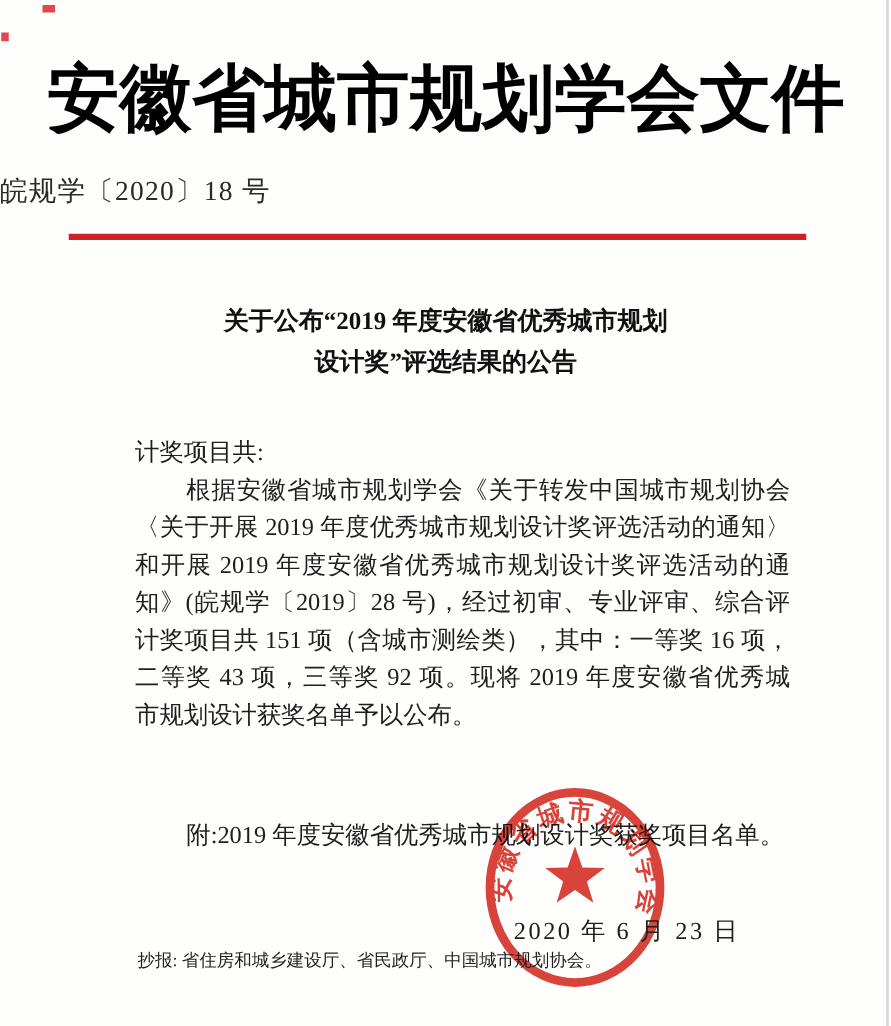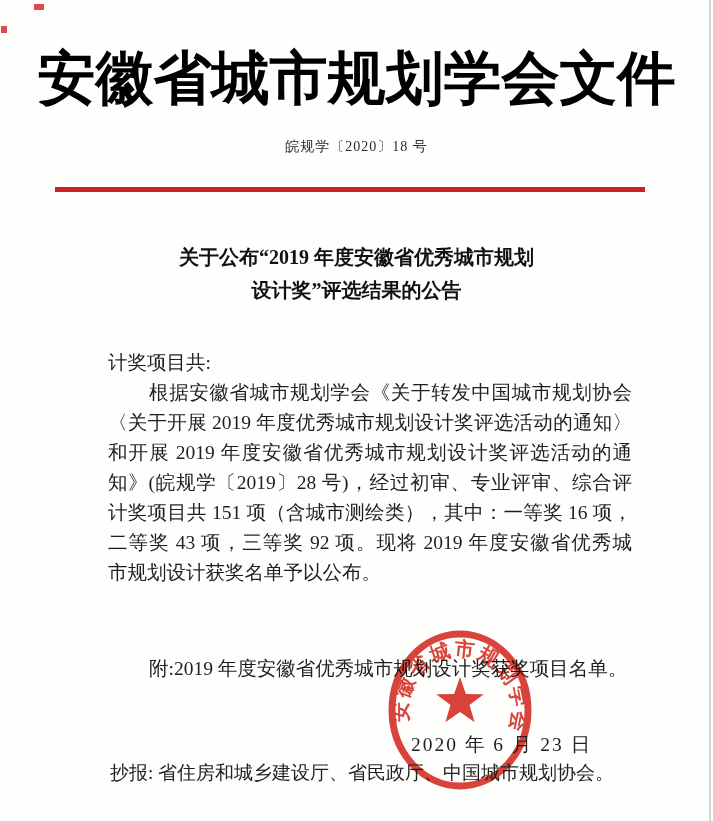--- a/index.html
+++ b/index.html
@@ -18,21 +18,21 @@
   .artifact-a { left:34px; top:4px; width:10px; height:6px; }
   .artifact-b { left:1px; top:26px; width:6px; height:7px; }
 
   .org-title {
     position:absolute; top:40px; left:0; width:100%;
     text-align:center; font-size:58px; font-weight:bold;
     color:#000000; letter-spacing:0px; white-space:nowrap;
   }
   .doc-number {
     position:absolute; top:138px; left:0; width:100%;
-    text-align:center; font-size:14px; letter-spacing:1px; color:#2a2a2a;
+    font-size:22px; letter-spacing:1px; color:#2a2a2a;
   }
   .red-rule {
     position:absolute; top:187px; left:55px; width:590px; height:5px;
     background:#cb2127;
   }
   .doc-title {
     position:absolute; top:241px; left:0; width:100%;
     text-align:center; font-weight:bold; font-size:20px;
     line-height:33px; color:#111;
   }
@@ -47,21 +47,21 @@
     position:absolute; top:654px; left:108px; width:560px;
     font-size:19.5px; line-height:30px; text-indent:41px; color:#1e1e1e;
     white-space:nowrap;
   }
   .date-line {
     position:absolute; top:731px; left:367px;
     font-size:19.5px; letter-spacing:2px; color:#1e1e1e; white-space:nowrap;margin-left:44px;
   }
   .cc-line {
     position:absolute; top:760px; left:110px;
-    font-size:19px; color:#1e1e1e; white-space:nowrap;
+    font-size:14px; color:#1e1e1e; white-space:nowrap;
   }
   .seal {
     position:absolute; left:384px; top:628px; width:152px; height:166px;
     mix-blend-mode:multiply; opacity:0.93;
   }
   .seal svg { display:block; width:100%; height:100%; }
   .seal-text {
     font-family:"Liberation Serif", serif;
     font-size:20px; font-weight:bold; fill:#d6362c; letter-spacing:2.5px;
   }

